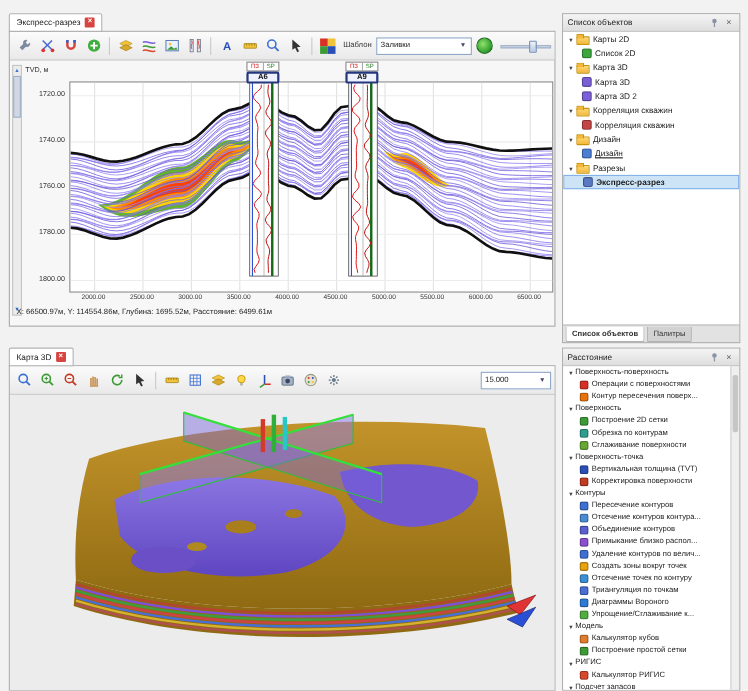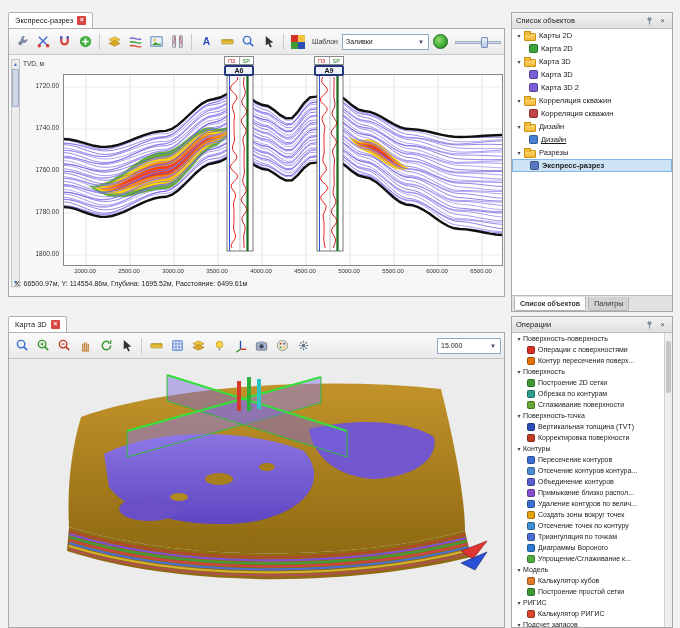--- a/index.html
+++ b/index.html
@@ -459,21 +459,21 @@
       <span class="ph-ic">×</span>
     </div>
     <div class="panel-body" style="top:16px;bottom:16px" id="obj-tree">
         <div class="trow" style="padding-left: 3px;">
           <span class="arr">▾</span>
           <span class="fold"></span>
           <span>Карты 2D</span>
         </div>
         <div class="trow" style="padding-left: 16px;">
           <span class="leaf" style="background: rgb(61, 165, 61);"></span>
-          <span>Карта 2D</span>
+          <span>Список 2D</span>
         </div>
         <div class="trow" style="padding-left: 3px;">
           <span class="arr">▾</span>
           <span class="fold"></span>
           <span>Карта 3D</span>
         </div>
         <div class="trow" style="padding-left: 16px;">
           <span class="leaf" style="background: rgb(122, 95, 214);"></span>
           <span>Карта 3D</span>
         </div>
@@ -514,21 +514,21 @@
           <span>Список объектов</span>
         </div>
       <div class="ptab">
           <span>Палитры</span>
         </div>
     </div>
   </div>
 
   <div class="panel" style="left:511px;top:316px;width:162px;height:312px">
     <div class="panel-head">
-      <span>Операции</span>
+      <span>Расстояние</span>
       <span class="spacer"></span>
       <span class="ph-ic">
           <svg width="9" height="9" viewBox="0 0 10 10">
             <circle cx="5" cy="3.5" r="2.3" fill="#8a94a6"></circle>
             <path d="M5 5.5v4" stroke="#8a94a6" stroke-width="1.3"></path>
           </svg>
         </span>
       <span class="ph-ic">×</span>
     </div>
     <div class="panel-body" style="top:16px;bottom:0;right:8px" id="algo-tree">

